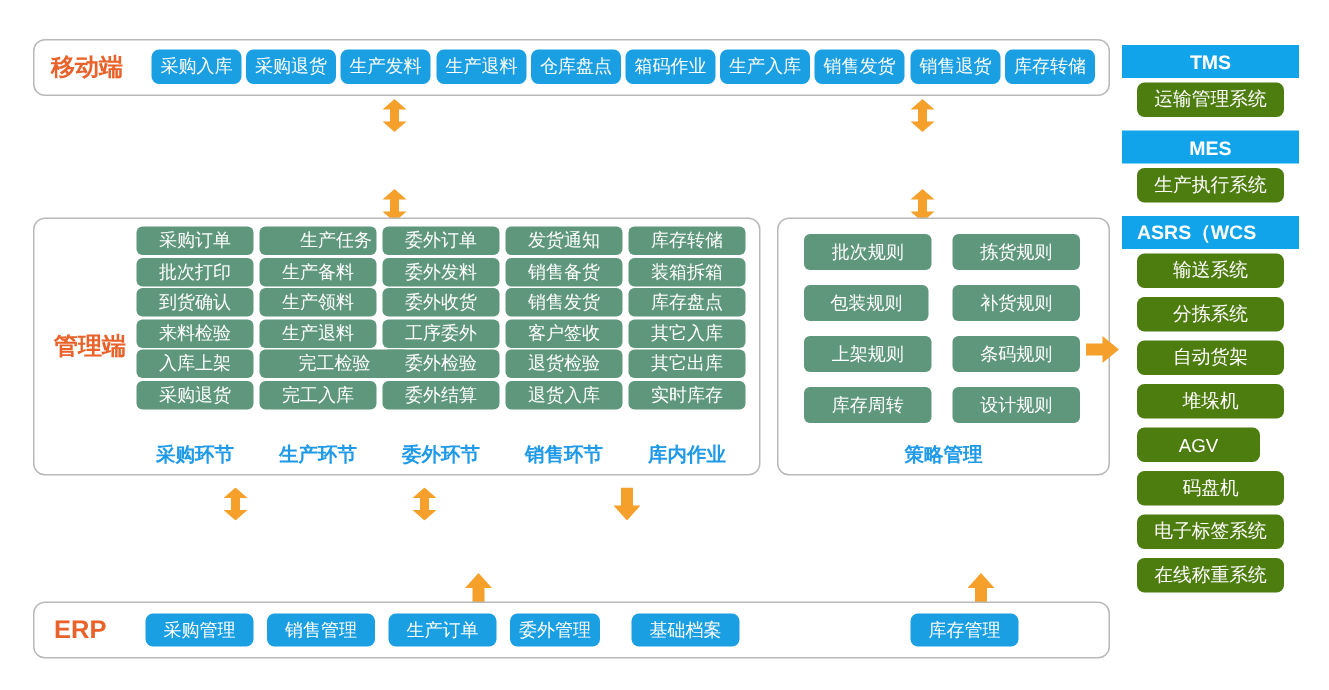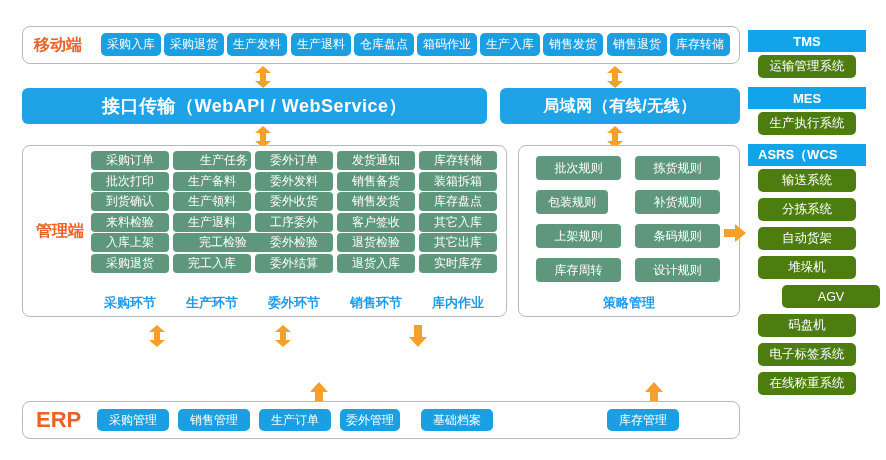--- a/index.html
+++ b/index.html
@@ -138,22 +138,20 @@
     <svg width="18" height="22" viewBox="0 0 18 22">
       <polygon points="9,0 17,7 12,7 12,15 17,15 9,22 1,15 6,15 6,7 1,7" fill="#f5a02a"></polygon>
     </svg>
   </div>
   <div class="arrow" style="left:606px;top:66px;">
     <svg width="18" height="22" viewBox="0 0 18 22">
       <polygon points="9,0 17,7 12,7 12,15 17,15 9,22 1,15 6,15 6,7 1,7" fill="#f5a02a"></polygon>
     </svg>
   </div>
 
-  <div class="bluebar" style="left:22px;top:88px;width:465px;height:36px;font-size:18px;">接口传输（WebAPI / WebService）</div>
-  <div class="bluebar" style="left:500px;top:88px;width:240px;height:36px;font-size:16px;">局域网（有线/无线）</div>
 
   <div class="arrow" style="left:254px;top:126px;">
     <svg width="18" height="22" viewBox="0 0 18 22">
       <polygon points="9,0 17,7 12,7 12,15 17,15 9,22 1,15 6,15 6,7 1,7" fill="#f5a02a"></polygon>
     </svg>
   </div>
   <div class="arrow" style="left:606px;top:126px;">
     <svg width="18" height="22" viewBox="0 0 18 22">
       <polygon points="9,0 17,7 12,7 12,15 17,15 9,22 1,15 6,15 6,7 1,7" fill="#f5a02a"></polygon>
     </svg>
@@ -196,21 +194,21 @@
       <div class="greenbox" style="position: absolute; left: 419px; top: 213px; width: 78px; height: 19px;">其它入库</div>
       <div class="greenbox" style="position: absolute; left: 419px; top: 233px; width: 78px; height: 19px;">其它出库</div>
       <div class="greenbox" style="position: absolute; left: 419px; top: 254px; width: 78px; height: 19px;">实时库存</div>
       <div class="caption" style="left: 419px; top: 294px; width: 78px;">库内作业</div>
     </div>
 
   <div class="panel" style="left:518px;top:145px;width:222px;height:172px;"></div>
   <div id="strategy-grid">
       <div class="greenbox" style="position: absolute; left: 536px; top: 156px; width: 85px; height: 24px;">批次规则</div>
       <div class="greenbox" style="position: absolute; left: 635px; top: 156px; width: 85px; height: 24px;">拣货规则</div>
-      <div class="greenbox" style="position: absolute; left: 536px; top: 190px; width: 72px; height: 24px;">包装规则</div>
+      <div class="greenbox" style="position: absolute; left: 536px; top: 190px; width: 83px; height: 24px;">包装规则</div>
       <div class="greenbox" style="position: absolute; left: 635px; top: 190px; width: 85px; height: 24px;">补货规则</div>
       <div class="greenbox" style="position: absolute; left: 536px; top: 224px; width: 85px; height: 24px;">上架规则</div>
       <div class="greenbox" style="position: absolute; left: 635px; top: 224px; width: 85px; height: 24px;">条码规则</div>
       <div class="greenbox" style="position: absolute; left: 536px; top: 258px; width: 85px; height: 24px;">库存周转</div>
       <div class="greenbox" style="position: absolute; left: 635px; top: 258px; width: 85px; height: 24px;">设计规则</div>
     </div>
   <div class="caption" style="left:518px;top:294px;width:222px;">策略管理</div>
 
   <div class="arrow" style="left:724px;top:224px;">
     <svg width="22" height="18" viewBox="0 0 22 18">
@@ -240,39 +238,39 @@
       <polygon points="9,0 18,10 13,10 13,20 5,20 5,10 0,10" fill="#f5a02a"></polygon>
     </svg>
   </div>
   <div class="arrow" style="left:645px;top:382px;">
     <svg width="18" height="20" viewBox="0 0 18 20">
       <polygon points="9,0 18,10 13,10 13,20 5,20 5,10 0,10" fill="#f5a02a"></polygon>
     </svg>
   </div>
 
   <div class="panel" style="left:22px;top:401px;width:718px;height:38px;"></div>
-  <div class="sidelabel" style="left:36px;top:401px;height:38px;font-size:22px;">ERP</div>
+  <div class="sidelabel" style="left:36px;top:401px;height:38px;font-size:17px;">ERP</div>
   <div id="erp-buttons">
       <div class="bluebtn" style="position: absolute; left: 97px; top: 409px; width: 72px; height: 22px;">采购管理</div>
       <div class="bluebtn" style="position: absolute; left: 178px; top: 409px; width: 72px; height: 22px;">销售管理</div>
       <div class="bluebtn" style="position: absolute; left: 259px; top: 409px; width: 72px; height: 22px;">生产订单</div>
       <div class="bluebtn" style="position: absolute; left: 340px; top: 409px; width: 60px; height: 22px;">委外管理</div>
       <div class="bluebtn" style="position: absolute; left: 421px; top: 409px; width: 72px; height: 22px;">基础档案</div>
       <div class="bluebtn" style="position: absolute; left: 607px; top: 409px; width: 72px; height: 22px;">库存管理</div>
     </div>
 
   <div id="right-column">
       <div class="rightheader" style="left: 748px; top: 30px; width: 118px; height: 22px;">TMS</div>
       <div class="orangebox" style="position: absolute; left: 758px; top: 55px; width: 98px; height: 23px;">运输管理系统</div>
       <div class="rightheader" style="left: 748px; top: 87px; width: 118px; height: 22px;">MES</div>
       <div class="orangebox" style="position: absolute; left: 758px; top: 112px; width: 98px; height: 23px;">生产执行系统</div>
       <div class="rightheader leftish" style="left: 748px; top: 144px; width: 118px; height: 22px;">ASRS（WCS</div>
       <div class="orangebox" style="position: absolute; left: 758px; top: 169px; width: 98px; height: 23px;">输送系统</div>
       <div class="orangebox" style="position: absolute; left: 758px; top: 198px; width: 98px; height: 23px;">分拣系统</div>
       <div class="orangebox" style="position: absolute; left: 758px; top: 227px; width: 98px; height: 23px;">自动货架</div>
       <div class="orangebox" style="position: absolute; left: 758px; top: 256px; width: 98px; height: 23px;">堆垛机</div>
-      <div class="orangebox" style="position: absolute; left: 758px; top: 285px; width: 98px; height: 23px; margin-left: 24px;">AGV</div>
+      <div class="orangebox" style="position: absolute; left: 758px; top: 285px; width: 82px; height: 23px;">AGV</div>
       <div class="orangebox" style="position: absolute; left: 758px; top: 314px; width: 98px; height: 23px;">码盘机</div>
       <div class="orangebox" style="position: absolute; left: 758px; top: 343px; width: 98px; height: 23px;">电子标签系统</div>
       <div class="orangebox" style="position: absolute; left: 758px; top: 372px; width: 98px; height: 23px;">在线称重系统</div>
     </div>
 
 </div>
 
 </body></html>

